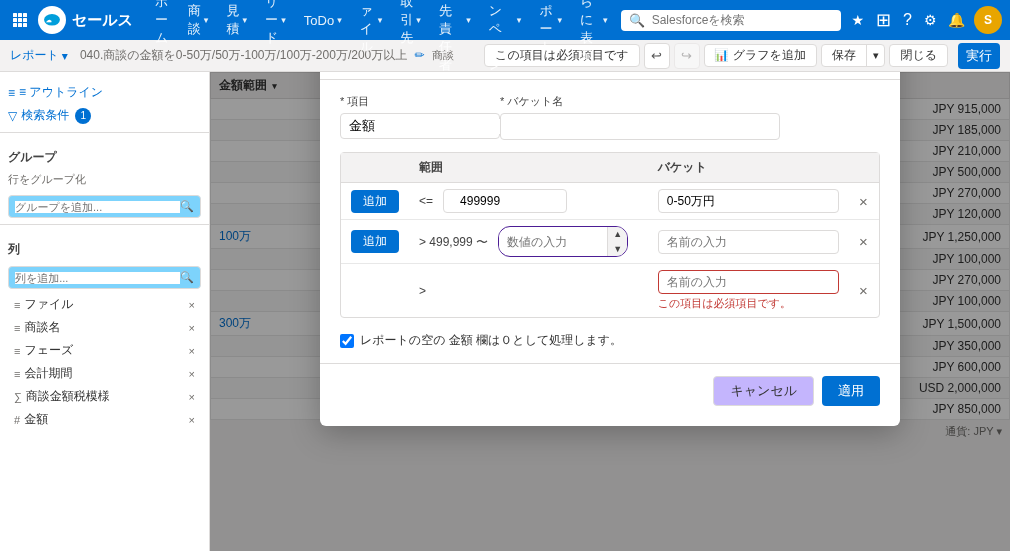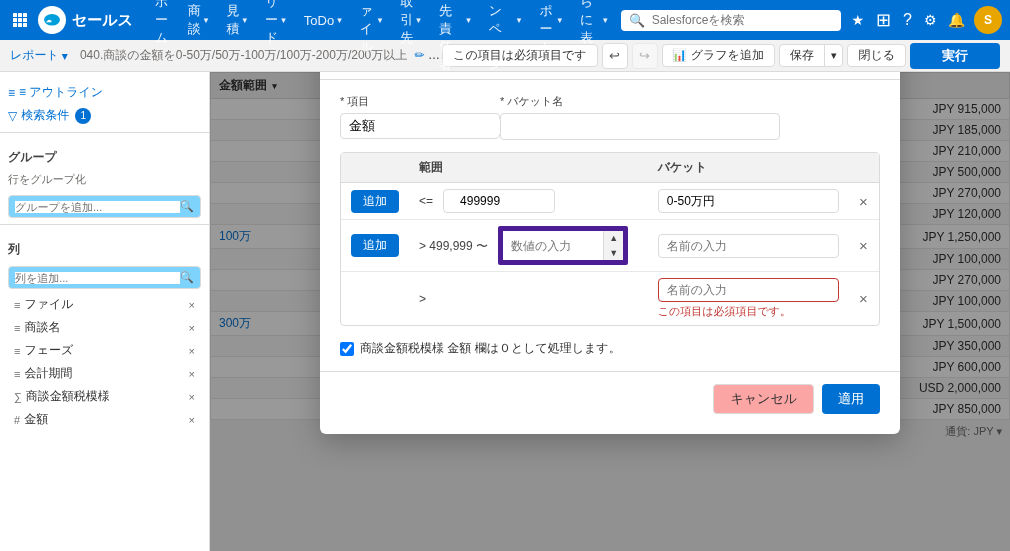--- a/index.html
+++ b/index.html
@@ -158,25 +158,26 @@
       border-radius: 4px;
       padding: 2px 10px;
       font-size: 12px;
       cursor: pointer;
       color: #333;
     }
     .btn-run {
       background: #0070d2;
       border: none;
       border-radius: 4px;
-      padding: 4px 32px;
+      padding: 4px 8px;
       font-size: 13px;
       cursor: pointer;
       color: #fff;
-      font-weight: 700;
+      font-weight: 400;
+      margin-left: 6px;
     }
 
     
     .main-layout {
       display: flex;
       height: calc(551px - 40px - 32px);
       position: relative;
     }
 
     
@@ -356,22 +357,22 @@
       border-radius: 4px;
       padding: 4px 8px;
       font-size: 12px;
       outline: none;
       width: 100%;
     }
     .bucket-input.error { border: 1px solid #c23934; }
     .spinner-wrapper {
       display: flex;
       align-items: center;
-      border: 5px solid #4c1d95;
-      border-radius: 2px;
+      border: 1px solid #4c1d95;
+      border-radius: 12px;
       overflow: hidden;
       width: 130px;
     }
     .spinner-wrapper input {
       border: none; outline: none;
       padding: 4px 8px;
       font-size: 12px;
       flex: 1;
       width: 80px;
     }
@@ -415,21 +416,21 @@
     
     .modal-footer {
       display: flex;
       justify-content: flex-end;
       gap: 8px;
       padding: 0 20px;
       border-top: 1px solid #dddbda;
       padding-top: 12px;
     }
     .btn-cancel {
-      background: #fca5a5;
+      background: #c4b5fd;
       border: 1px solid #dddbda;
       border-radius: 4px;
       padding: 5px 16px;
       font-size: 13px;
       cursor: pointer;
       color: #333;
     }
     .btn-apply {
       background: #0070d2;
       border: none;
@@ -742,21 +743,21 @@
               </thead>
               <tbody>
 
                 <tr>
                   <td class="add-btn-cell">
                     <button class="add-btn">追加</button>
                   </td>
                   <td>
                     <span class="range-label">&lt;=</span>
                     &nbsp;
-                    <input type="text" class="bucket-input" style="width: 112px; display: inline-block; padding-left: 16px;" value="499999">
+                    <input type="text" class="bucket-input" style="width: 124px; display: inline-block; padding-left: 16px;" value="499999">
                   </td>
                   <td>
                     <input type="text" class="bucket-input" value="0-50万円" style="">
                   </td>
                   <td>
                     <button class="del-btn">×</button>
                   </td>
                 </tr>
 
                 <tr>
@@ -794,21 +795,21 @@
                   <td>
                     <button class="del-btn">×</button>
                   </td>
                 </tr>
               </tbody>
             </table>
           </div>
 
           <div class="modal-checkbox-row">
             <input type="checkbox" id="empty-zero" checked="" style="">
-            <label for="empty-zero">商談金額税模様 金額 欄は０として処理します。</label>
+            <label for="empty-zero">レポートの空の 金額 欄は０として処理します。</label>
           </div>
         </div>
 
         <div class="modal-footer">
           <button class="btn-cancel">キャンセル</button>
           <button class="btn-apply">適用</button>
         </div>
       </div>
     </div>
   </div>

